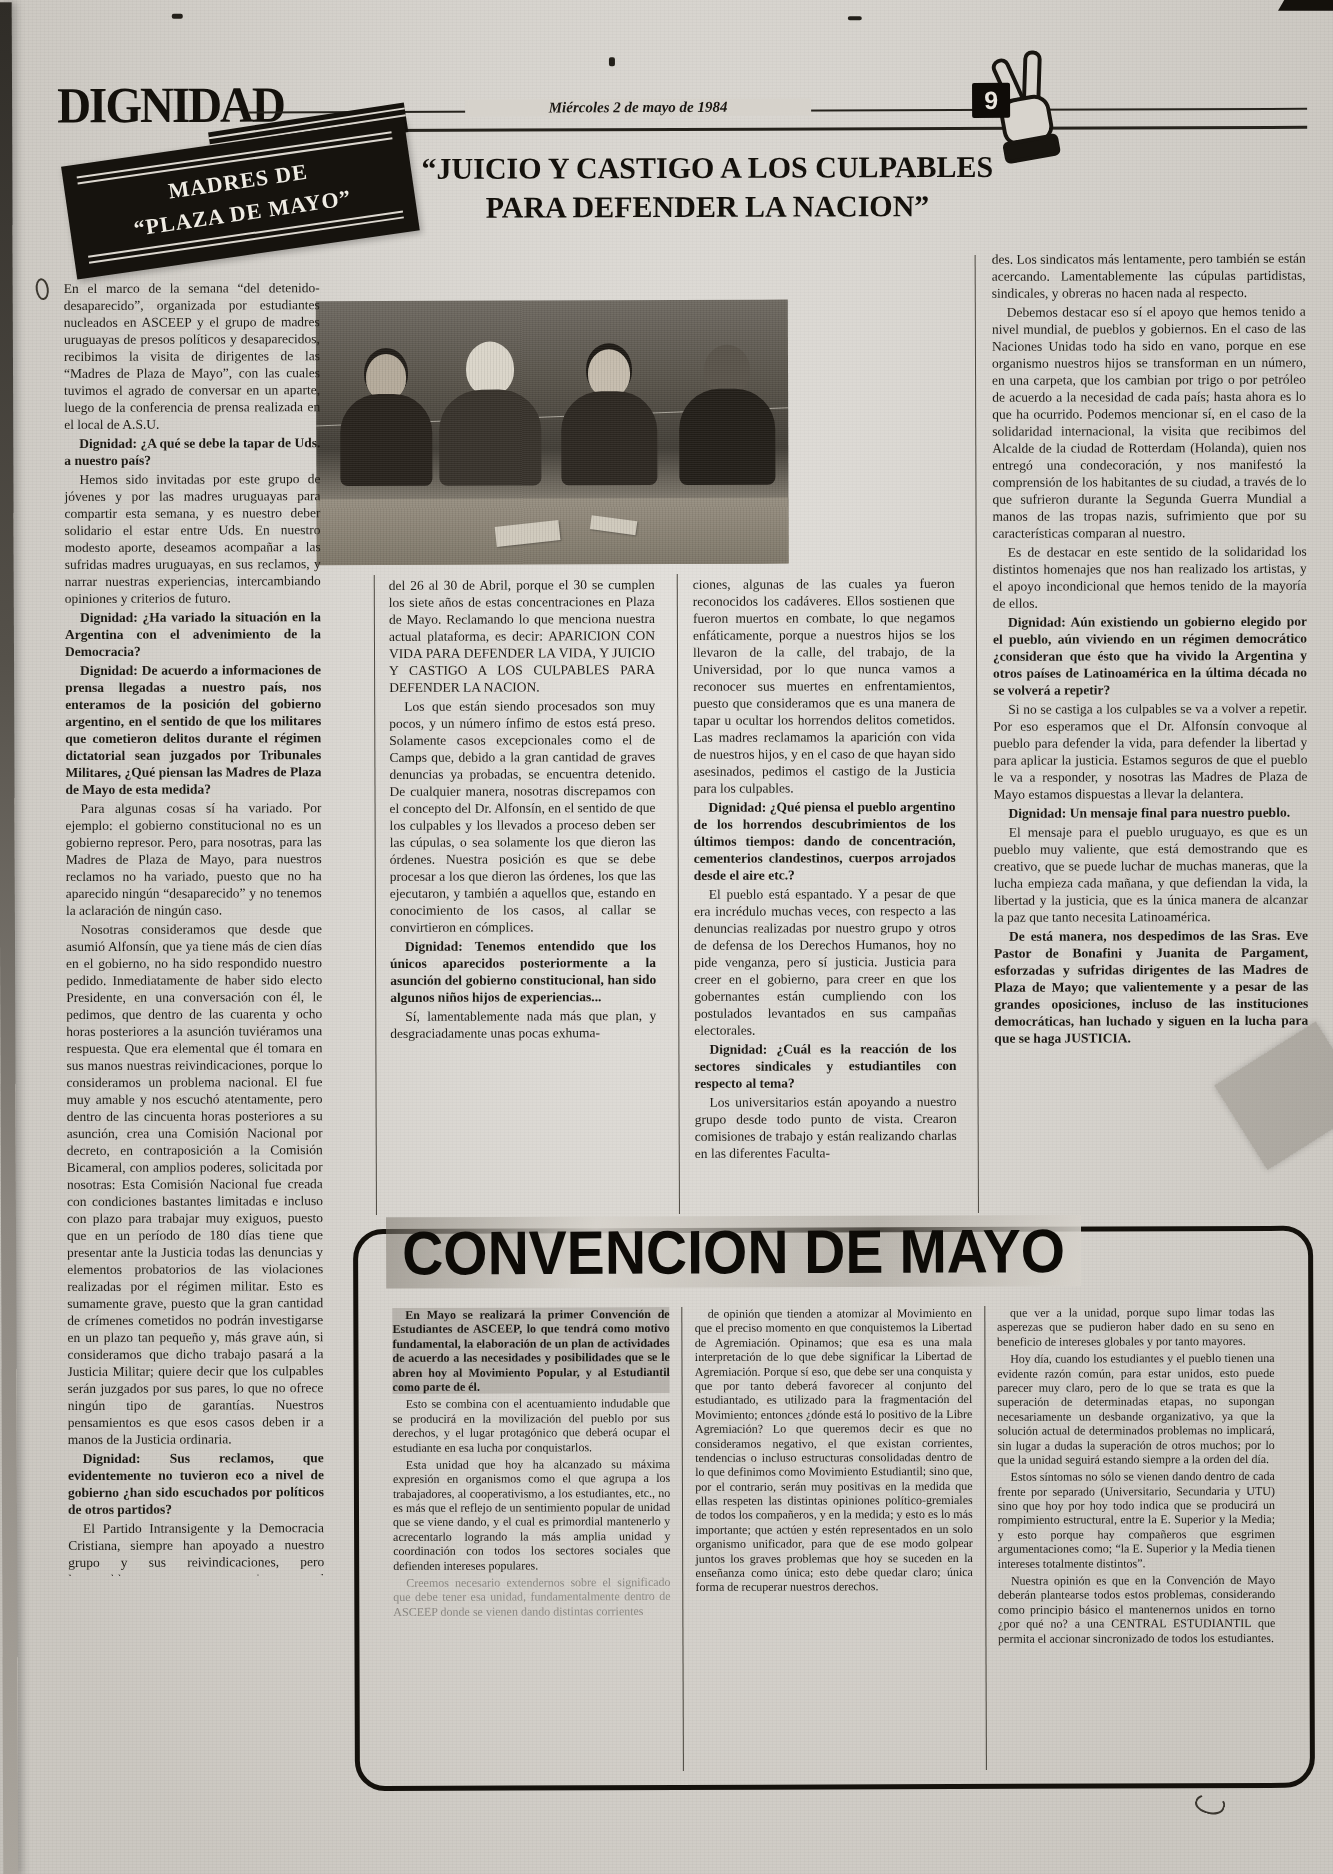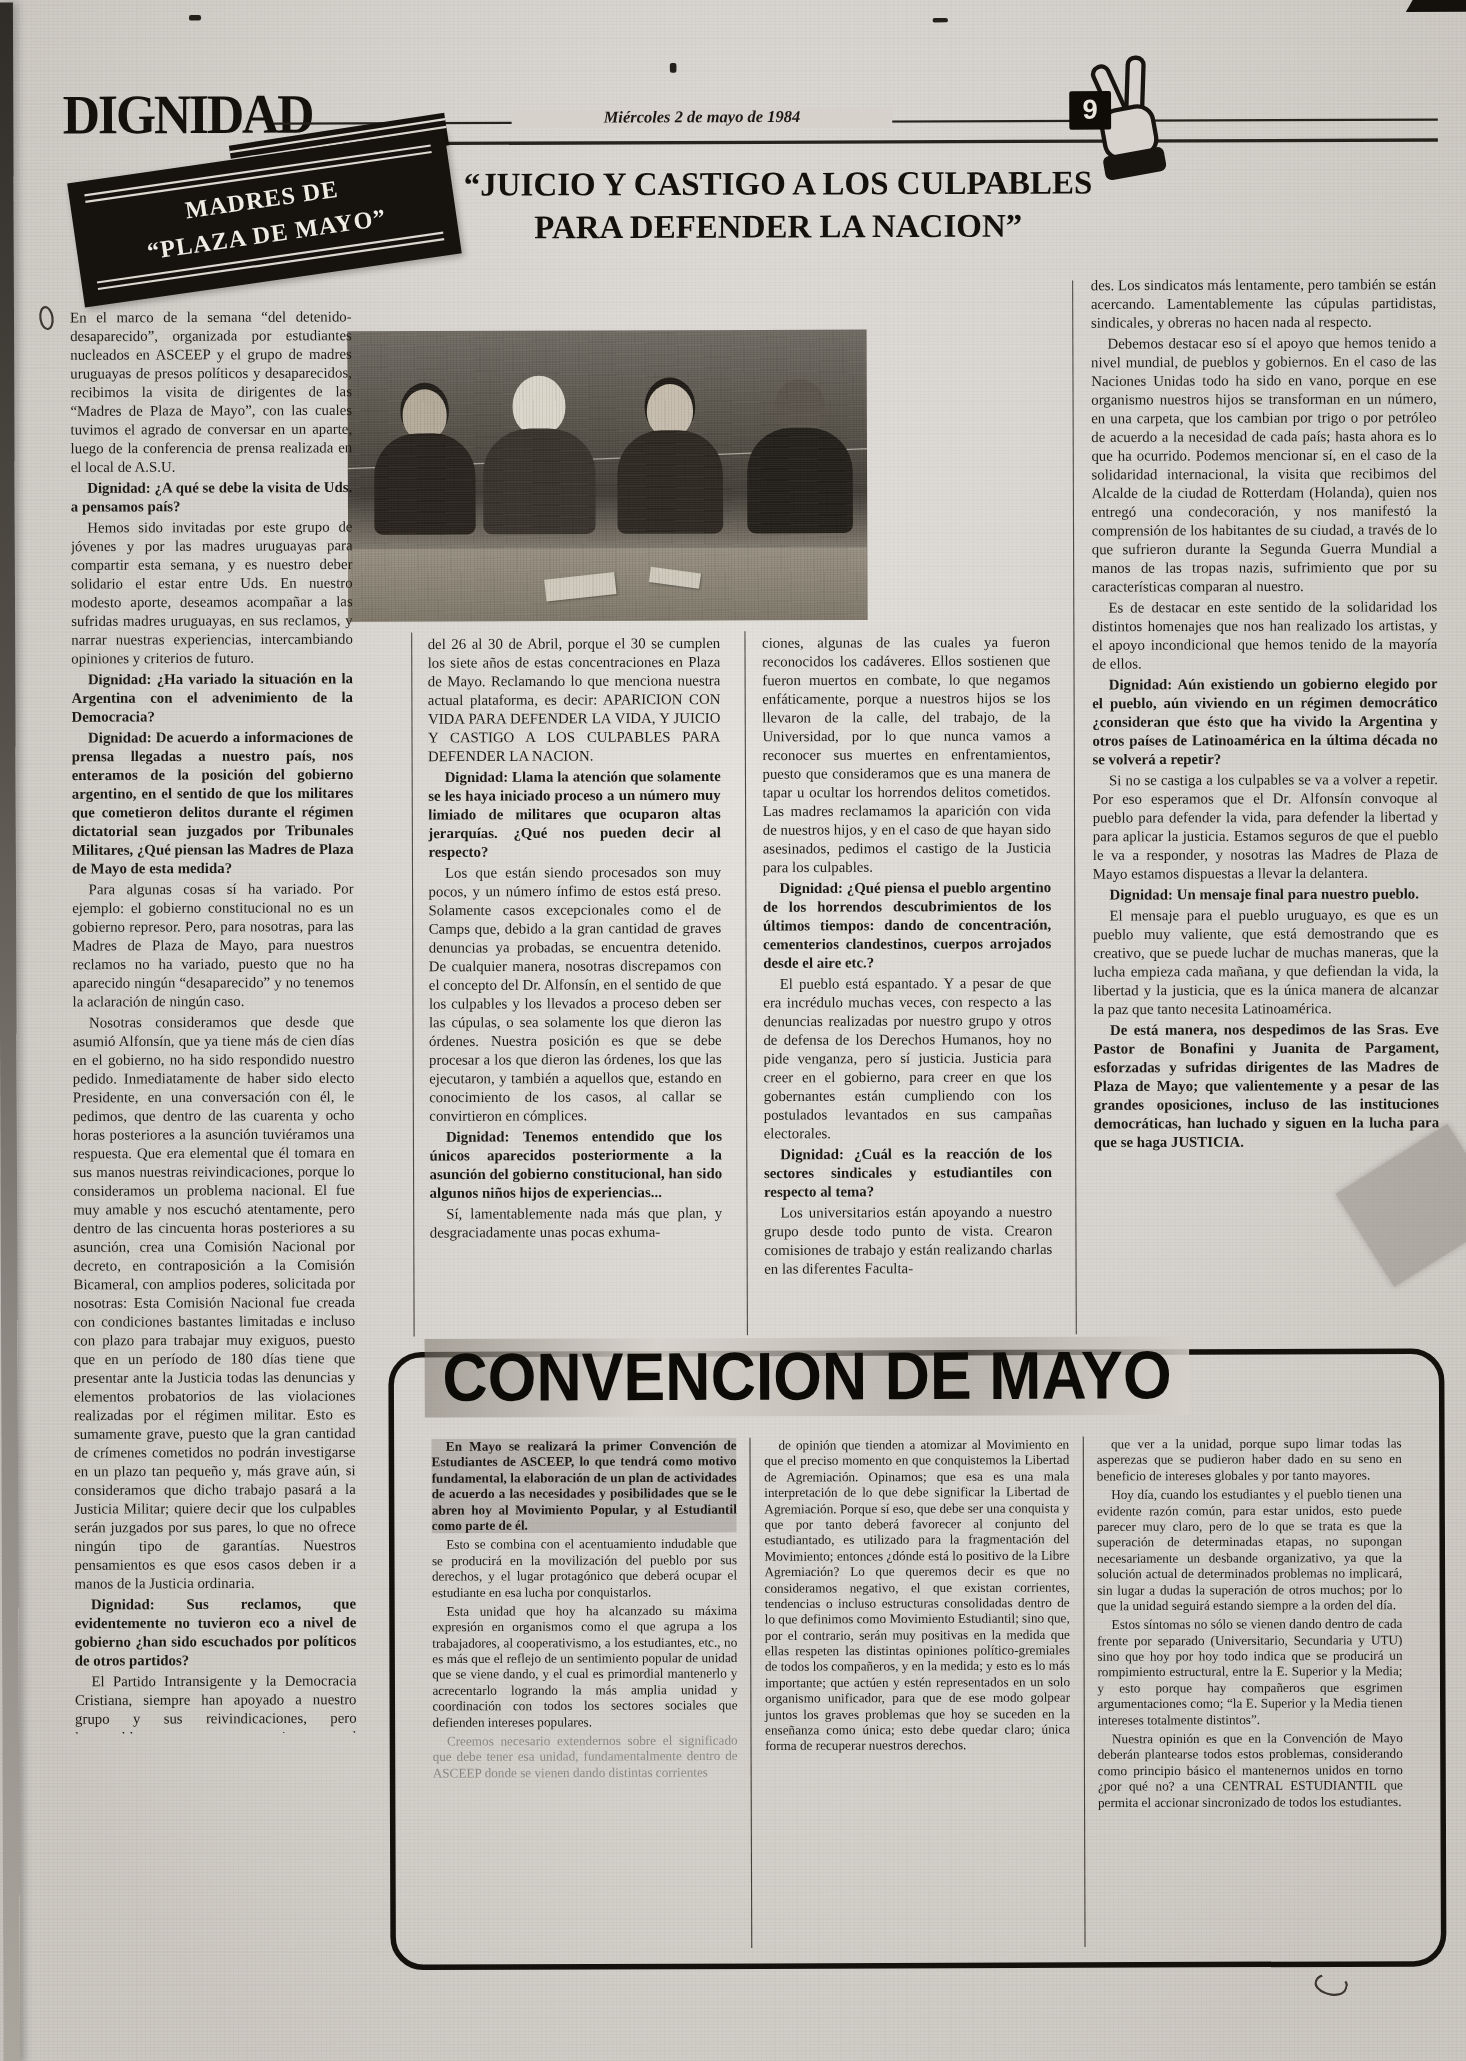--- a/index.html
+++ b/index.html
@@ -164,32 +164,31 @@
           <div class="torso"></div>
         </div>
       <div class="phototable"></div>
       <div class="paper pp1"></div>
       <div class="paper pp2"></div>
       <div class="grain"></div>
     </div>
 
     <div class="col col1">
         <p class="para cont">En el marco de la semana “del detenido-desaparecido”, organizada por estudiantes nucleados en ASCEEP y el grupo de madres uruguayas de presos políticos y desaparecidos, recibimos la visita de dirigentes de las “Madres de Plaza de Mayo”, con las cuales tuvimos el agrado de conversar en un aparte, luego de la conferencia de prensa realizada en el local de A.S.U.</p>
-        <p class="para bold">Dignidad: ¿A qué se debe la visita de Uds. a pensamos país?</p>
+        <p class="para bold">Dignidad: ¿A qué se debe la tapar de Uds. a nuestro país?</p>
         <p class="para">Hemos sido invitadas por este grupo de jóvenes y por las madres uruguayas para compartir esta semana, y es nuestro deber solidario el estar entre Uds. En nuestro modesto aporte, deseamos acompañar a las sufridas madres uruguayas, en sus reclamos, y narrar nuestras experiencias, intercambiando opiniones y criterios de futuro.</p>
         <p class="para bold">Dignidad: ¿Ha variado la situación en la Argentina con el advenimiento de la Democracia?</p>
         <p class="para bold">Dignidad: De acuerdo a informaciones de prensa llegadas a nuestro país, nos enteramos de la posición del gobierno argentino, en el sentido de que los militares que cometieron delitos durante el régimen dictatorial sean juzgados por Tribunales Militares, ¿Qué piensan las Madres de Plaza de Mayo de esta medida?</p>
         <p class="para">Para algunas cosas sí ha variado. Por ejemplo: el gobierno constitucional no es un gobierno represor. Pero, para nosotras, para las Madres de Plaza de Mayo, para nuestros reclamos no ha variado, puesto que no ha aparecido ningún “desaparecido” y no tenemos la aclaración de ningún caso.</p>
         <p class="para">Nosotras consideramos que desde que asumió Alfonsín, que ya tiene más de cien días en el gobierno, no ha sido respondido nuestro pedido. Inmediatamente de haber sido electo Presidente, en una conversación con él, le pedimos, que dentro de las cuarenta y ocho horas posteriores a la asunción tuviéramos una respuesta. Que era elemental que él tomara en sus manos nuestras reivindicaciones, porque lo consideramos un problema nacional. El fue muy amable y nos escuchó atentamente, pero dentro de las cincuenta horas posteriores a su asunción, crea una Comisión Nacional por decreto, en contraposición a la Comisión Bicameral, con amplios poderes, solicitada por nosotras: Esta Comisión Nacional fue creada con condiciones bastantes limitadas e incluso con plazo para trabajar muy exiguos, puesto que en un período de 180 días tiene que presentar ante la Justicia todas las denuncias y elementos probatorios de las violaciones realizadas por el régimen militar. Esto es sumamente grave, puesto que la gran cantidad de crímenes cometidos no podrán investigarse en un plazo tan pequeño y, más grave aún, si consideramos que dicho trabajo pasará a la Justicia Militar; quiere decir que los culpables serán juzgados por sus pares, lo que no ofrece ningún tipo de garantías. Nuestros pensamientos es que esos casos deben ir a manos de la Justicia ordinaria.</p>
         <p class="para bold">Dignidad: Sus reclamos, que evidentemente no tuvieron eco a nivel de gobierno ¿han sido escuchados por políticos de otros partidos?</p>
         <p class="para">El Partido Intransigente y la Democracia Cristiana, siempre han apoyado a nuestro grupo y sus reivindicaciones, pero lamentablemente sus representaciones en el Parlamento son mínimas. Los partidos mayoritarios, o sea el Radical y el Justicialista, que tienen verdadera fuerza política, lamentablemente nos han dado la espalda.</p>
       </div>
     <div class="col col2">
         <p class="para cont">del 26 al 30 de Abril, porque el 30 se cumplen los siete años de estas concentraciones en Plaza de Mayo. Reclamando lo que menciona nuestra actual plataforma, es decir: APARICION CON VIDA PARA DEFENDER LA VIDA, Y JUICIO Y CASTIGO A LOS CULPABLES PARA DEFENDER LA NACION.</p>
-        <p class="para bold">Dignidad: Llama la atención que solamente se les haya iniciado proceso a un número muy limiado de militares que ocuparon altas jerarquías. ¿Qué nos pueden decir al respecto?</p>
         <p class="para">Los que están siendo procesados son muy pocos, y un número ínfimo de estos está preso. Solamente casos excepcionales como el de Camps que, debido a la gran cantidad de graves denuncias ya probadas, se encuentra detenido. De cualquier manera, nosotras discrepamos con el concepto del Dr. Alfonsín, en el sentido de que los culpables y los llevados a proceso deben ser las cúpulas, o sea solamente los que dieron las órdenes. Nuestra posición es que se debe procesar a los que dieron las órdenes, los que las ejecutaron, y también a aquellos que, estando en conocimiento de los casos, al callar se convirtieron en cómplices.</p>
         <p class="para bold">Dignidad: Tenemos entendido que los únicos aparecidos posteriormente a la asunción del gobierno constitucional, han sido algunos niños hijos de experiencias...</p>
         <p class="para">Sí, lamentablemente nada más que plan, y desgraciadamente unas pocas exhuma-</p>
       </div>
     <div class="col col3">
         <p class="para cont">ciones, algunas de las cuales ya fueron reconocidos los cadáveres. Ellos sostienen que fueron muertos en combate, lo que negamos enfáticamente, porque a nuestros hijos se los llevaron de la calle, del trabajo, de la Universidad, por lo que nunca vamos a reconocer sus muertes en enfrentamientos, puesto que consideramos que es una manera de tapar u ocultar los horrendos delitos cometidos. Las madres reclamamos la aparición con vida de nuestros hijos, y en el caso de que hayan sido asesinados, pedimos el castigo de la Justicia para los culpables.</p>
         <p class="para bold">Dignidad: ¿Qué piensa el pueblo argentino de los horrendos descubrimientos de los últimos tiempos: dando de concentración, cementerios clandestinos, cuerpos arrojados desde el aire etc.?</p>
         <p class="para">El pueblo está espantado. Y a pesar de que era incrédulo muchas veces, con respecto a las denuncias realizadas por nuestro grupo y otros de defensa de los Derechos Humanos, hoy no pide venganza, pero sí justicia. Justicia para creer en el gobierno, para creer en que los gobernantes están cumpliendo con los postulados levantados en sus campañas electorales.</p>
         <p class="para bold">Dignidad: ¿Cuál es la reacción de los sectores sindicales y estudiantiles con respecto al tema?</p>
         <p class="para">Los universitarios están apoyando a nuestro grupo desde todo punto de vista. Crearon comisiones de trabajo y están realizando charlas en las diferentes Faculta-</p>

